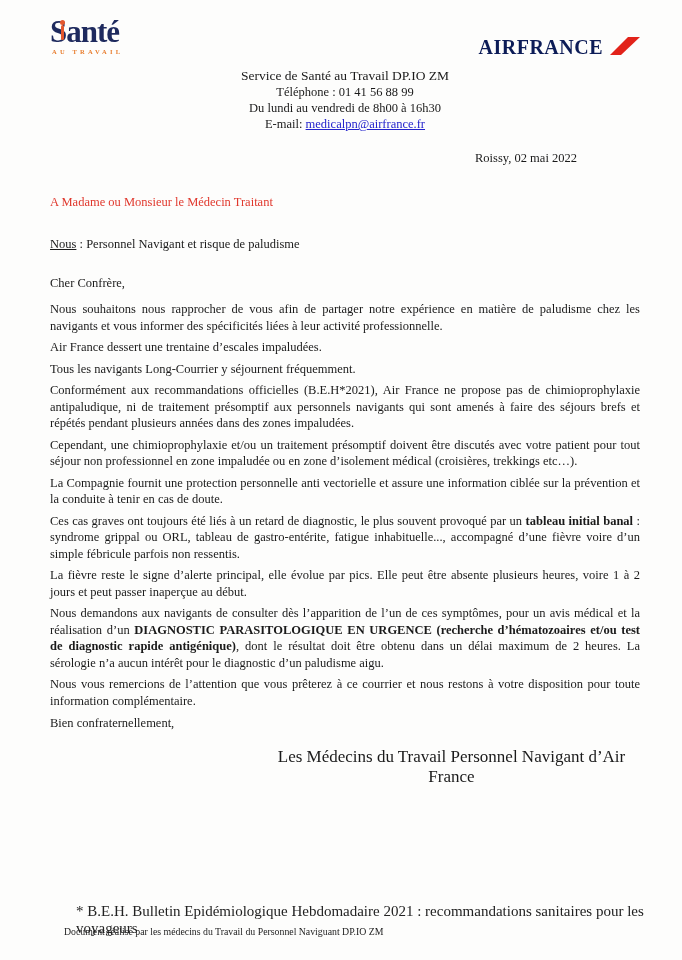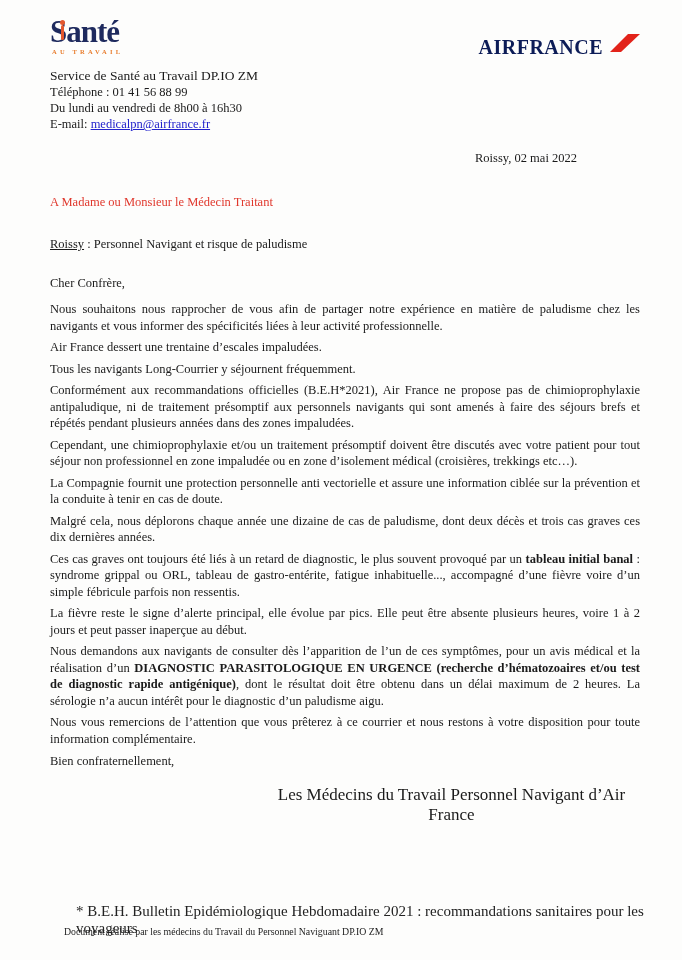--- a/index.html
+++ b/index.html
@@ -25,27 +25,27 @@
     background:#e4572e;border-radius:2px;
   }
   .sante-figure::before{
     content:"";position:absolute;top:-5px;left:-1px;width:5px;height:5px;
     border-radius:50%;background:#e4572e;
   }
   .sante-sub{
     font-size:6.5px;font-weight:bold;color:#e87d2e;letter-spacing:3.2px;
     margin-top:2px;margin-left:2px;
   }
-  .af-logo{display:flex;align-items:flex-start;margin-top:20px;}
+  .af-logo{display:flex;align-items:flex-end;margin-top:20px;}
   .af-word{
     font-size:20px;font-weight:800;color:#0c1c57;letter-spacing:.5px;
   }
   .af-accent{margin-left:7px;margin-top:-2px;}
   
-  .contact{margin-top:9px;font-size:12.5px;line-height:16px;}
+  .contact{margin-top:9px;font-size:12.5px;line-height:16px;text-align:center;}
   .contact .svc{font-size:13.5px;}
   .email-link{color:#2323cc;text-decoration:underline;}
   
   .date-row{text-align:right;padding-right:63px;margin-top:19px;font-size:12.5px;}
   .recipient-row{
     text-align:left;padding-right:40px;margin-top:29px;
     color:#e0382d;font-size:12.5px;
   }
   .subject-row{margin-top:27px;font-size:12.5px;}
   .subject-label{text-decoration:underline;}
@@ -92,32 +92,31 @@
       <div class="svc">Service de Santé au Travail DP.IO ZM</div>
       <div>Téléphone : 01 41 56 88 99</div>
       <div>Du lundi au vendredi de 8h00 à 16h30</div>
       <div><span>E-mail: </span><a href="#" class="email-link">medicalpn@airfrance.fr</a></div>
     </div>
 
     <div class="date-row">Roissy, 02 mai 2022</div>
 
     <div class="recipient-row">A Madame ou Monsieur le Médecin Traitant</div>
 
-    <div class="subject-row"><span class="subject-label">Roissy</span><span> : Personnel Navigant et risque de paludisme</span></div>
+    <div class="subject-row"><span class="subject-label">Nous</span><span> : Personnel Navigant et risque de paludisme</span></div>
 
     <div class="salutation">Cher Confrère,</div>
 
     <div class="body-block">
         <p class="para"><span>Nous souhaitons nous rapprocher de vous afin de partager notre expérience en matière de paludisme chez les navigants et vous informer des spécificités liées à leur activité professionnelle.</span></p>
         <p class="para"><span>Air France dessert une trentaine d’escales impaludées.</span></p>
         <p class="para"><span>Tous les navigants Long-Courrier y séjournent fréquemment.</span></p>
         <p class="para"><span>Conformément aux recommandations officielles (B.E.H*2021), Air France ne propose pas de chimioprophylaxie antipaludique, ni de traitement présomptif aux personnels navigants qui sont amenés à faire des séjours brefs et répétés pendant plusieurs années dans des zones impaludées.</span></p>
         <p class="para"><span>Cependant, une chimioprophylaxie et/ou un traitement présomptif doivent être discutés avec votre patient pour tout séjour non professionnel en zone impaludée ou en zone d’isolement médical (croisières, trekkings etc…).</span></p>
         <p class="para"><span>La Compagnie fournit une protection personnelle anti vectorielle et assure une information ciblée sur la prévention et la conduite à tenir en cas de doute.</span></p>
-        <p class="para"><span>Malgré cela, nous déplorons chaque année une dizaine de cas de paludisme, dont deux décès et trois cas graves ces dix dernières années.</span></p>
         <p class="para"><span>Ces cas graves ont toujours été liés à un retard de diagnostic, le plus souvent provoqué par un </span><span class="bold">tableau initial banal</span><span> : syndrome grippal ou ORL, tableau de gastro-entérite, fatigue inhabituelle..., accompagné d’une fièvre voire d’un simple fébricule parfois non ressentis.</span></p>
         <p class="para"><span>La fièvre reste le signe d’alerte principal, elle évolue par pics. Elle peut être absente plusieurs heures, voire 1 à 2 jours et peut passer inaperçue au début.</span></p>
         <p class="para"><span>Nous demandons aux navigants de consulter dès l’apparition de l’un de ces symptômes, pour un avis médical et la réalisation d’un </span><span class="bold">DIAGNOSTIC PARASITOLOGIQUE EN URGENCE</span><span> </span><span class="bold">(recherche d’hématozoaires et/ou test de diagnostic rapide antigénique)</span><span>, dont le résultat doit être obtenu dans un délai maximum de 2 heures. La sérologie n’a aucun intérêt pour le diagnostic d’un paludisme aigu.</span></p>
         <p class="para"><span>Nous vous remercions de l’attention que vous prêterez à ce courrier et nous restons à votre disposition pour toute information complémentaire.</span></p>
       </div>
 
     <div class="closing">Bien confraternellement,</div>
 
     <div class="signature">Les Médecins du Travail Personnel Navigant d’Air France</div>
 

